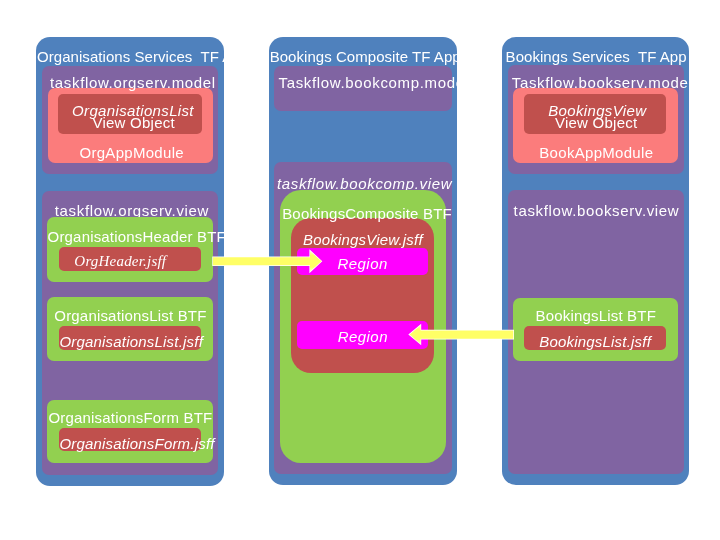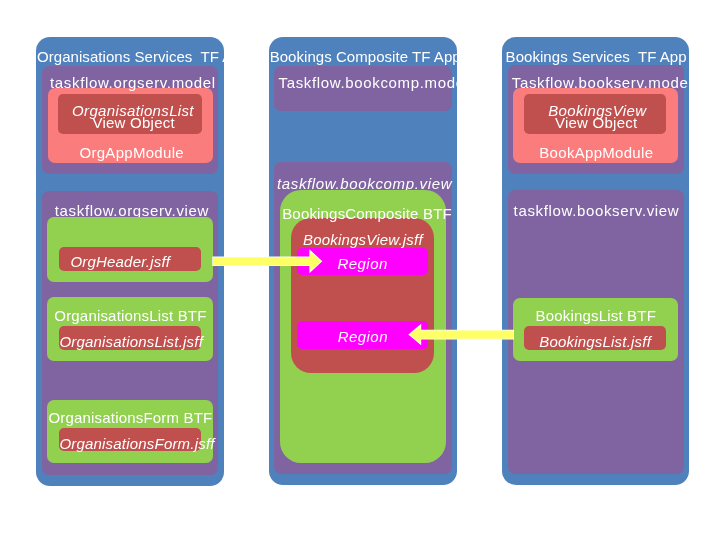--- a/index.html
+++ b/index.html
@@ -41,21 +41,22 @@
   <div class="lbl t-vo it" style="left:61.05px;top:102.5px;width:143.5px;">OrganisationsList</div>
   <div class="lbl t-vo2" style="left:61.85px;top:115px;width:143.5px;">View Object</div>
   <div class="lbl t-mod2" style="left:49.15px;top:144.5px;width:164.8px;">OrgAppModule</div>
 
   <div class="box purple" style="left:41.7px;top:191.4px;width:176.8px;height:283.5px;"></div>
 
   <div class="lbl t-mod" style="left:43.2px;top:202.5px;width:176.8px;">taskflow.orgserv.view</div>
 
   <div class="box green" style="left:47.4px;top:217.4px;width:165.9px;height:64.8px;"></div>
   <div class="box red" style="left:59.2px;top:247.2px;width:142px;height:23.6px;"></div>
-  <div class="lbl t-pg it" style="left:59.2px;top:254px;width:122px;">OrgHeader.jsff</div>
+  <div class="lbl t-btf" style="left:47.4px;top:228.5px;width:165.9px;">OrganisationsHeader BTF</div>
+  <div class="lbl t-pg it" style="left:59.2px;top:254px;width:122px;font-family:Liberation Serif, serif;">OrgHeader.jsff</div>
 
   <div class="box green" style="left:47.4px;top:297.4px;width:165.9px;height:63.8px;"></div>
   <div class="box red" style="left:59.2px;top:326.1px;width:142px;height:23.6px;"></div>
   <div class="lbl t-btf" style="left:47.4px;top:307.5px;width:165.9px;">OrganisationsList BTF</div>
   <div class="lbl t-pg it" style="left:59.2px;top:334px;width:142px;">OrganisationsList.jsff</div>
 
   <div class="box green" style="left:47.4px;top:399.6px;width:165.9px;height:63.6px;"></div>
   <div class="box red" style="left:59.2px;top:428px;width:142px;height:23.4px;"></div>
   <div class="lbl t-btf" style="left:47.4px;top:410px;width:165.9px;">OrganisationsForm BTF</div>
   <div class="lbl t-pg it" style="left:59.2px;top:436px;width:142px;">OrganisationsForm.jsff</div>

